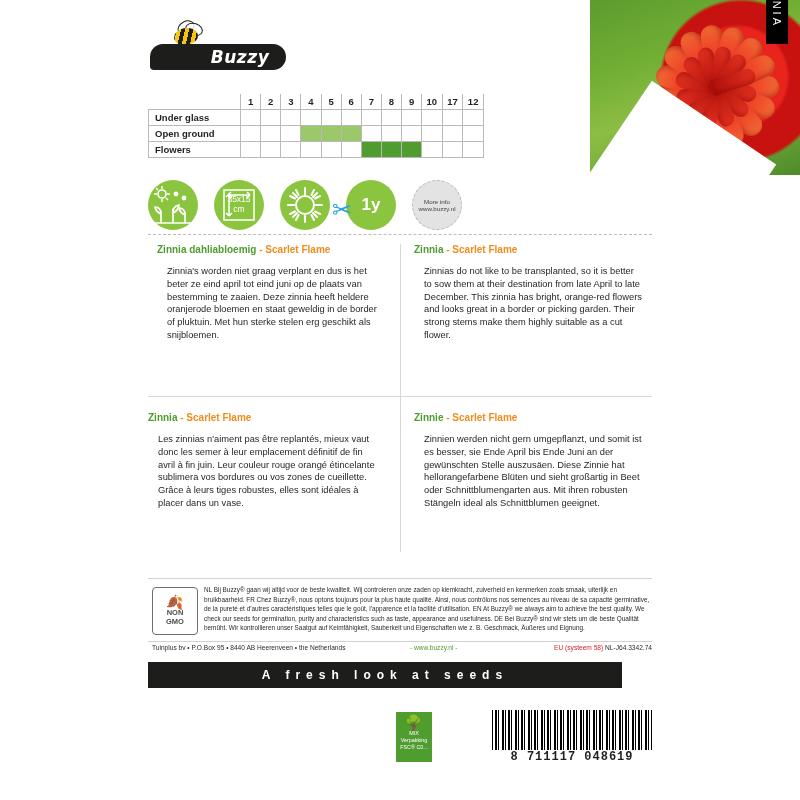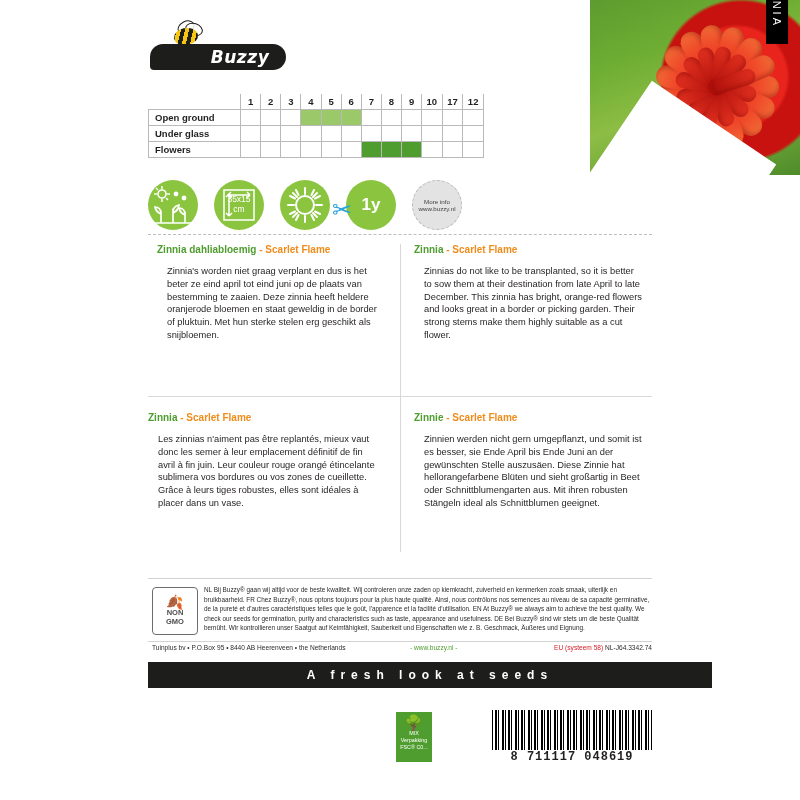--- a/index.html
+++ b/index.html
@@ -371,21 +371,21 @@
   }
   .addr-row .left { position: absolute; left: 4px; top: 0; }
   .addr-row .mid { position: absolute; left: 262px; top: 0; color: #4f9d2e; }
   .addr-row .right { position: absolute; right: 0; top: 0; text-align: right; }
   .addr-row .eu { color: #d21f27; }
 
   .strap {
     position: absolute;
     left: 148px;
     top: 662px;
-    width: 564px;
+    width: 474px;
     height: 26px;
     background: #1d1d1b;
     color: #fff;
     font-size: 12px;
     letter-spacing: 6px;
     font-weight: bold;
     display: flex;
     align-items: center;
     justify-content: center;
   }
@@ -499,42 +499,42 @@
         <th>7</th>
         <th>8</th>
         <th>9</th>
         <th>10</th>
         <th>17</th>
         <th>12</th>
       </tr>
     </thead>
     <tbody>
       <tr>
+        <td class="rowlabel">Under glass</td>
+        <td></td>
+          <td></td>
+        <td></td>
+          <td></td>
+        <td></td>
+          <td></td>
+        <td></td>
+          <td></td>
+        <td></td>
+          <td></td>
+        <td></td>
+          <td></td>
+      </tr>
+      <tr>
         <td class="rowlabel">Open ground</td>
         <td></td>
           <td></td>
         <td></td>
         <td class="cell-mid"></td>
         <td class="cell-mid"></td>
         <td class="cell-mid"></td>
-        <td></td>
-          <td></td>
-        <td></td>
-          <td></td>
-        <td></td>
-          <td></td>
-      </tr>
-      <tr>
-        <td class="rowlabel">Under glass</td>
-        <td></td>
-          <td></td>
-        <td></td>
-          <td></td>
-        <td></td>
-          <td></td>
         <td></td>
           <td></td>
         <td></td>
           <td></td>
         <td></td>
           <td></td>
       </tr>
       <tr>
         <td class="rowlabel">Flowers</td>
         <td></td>

